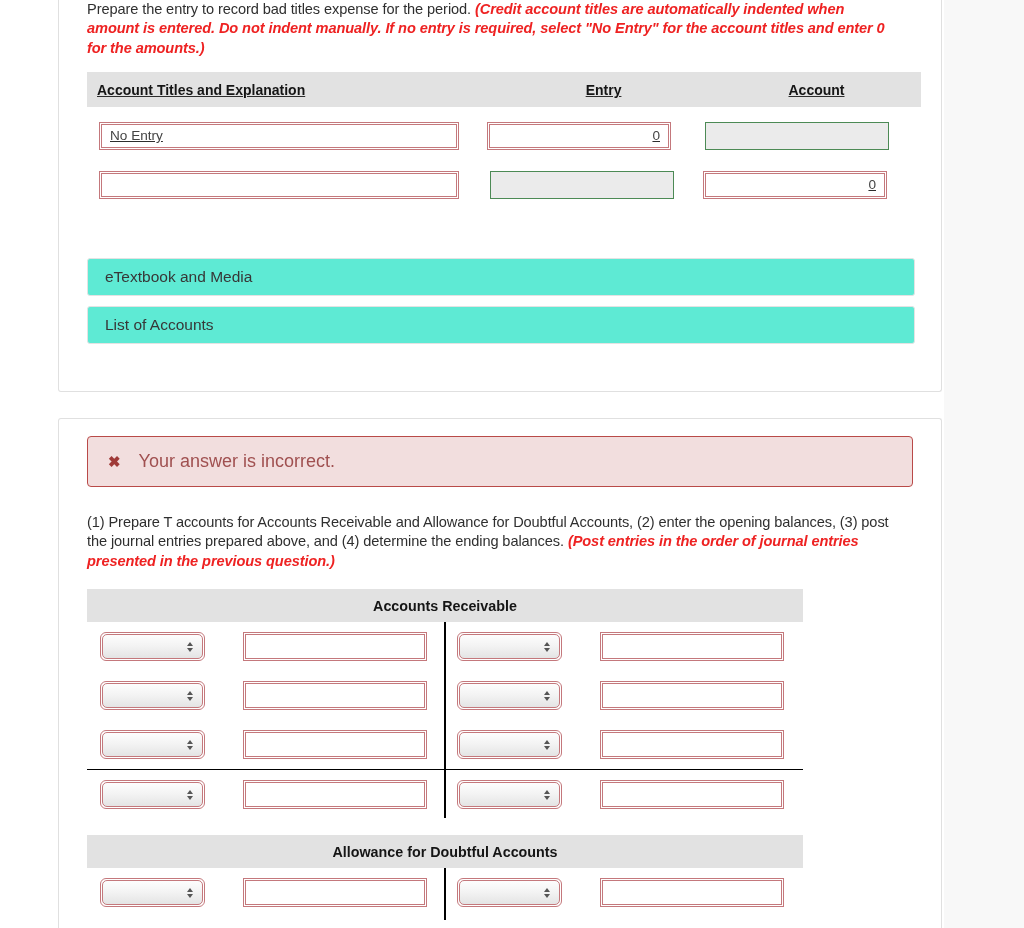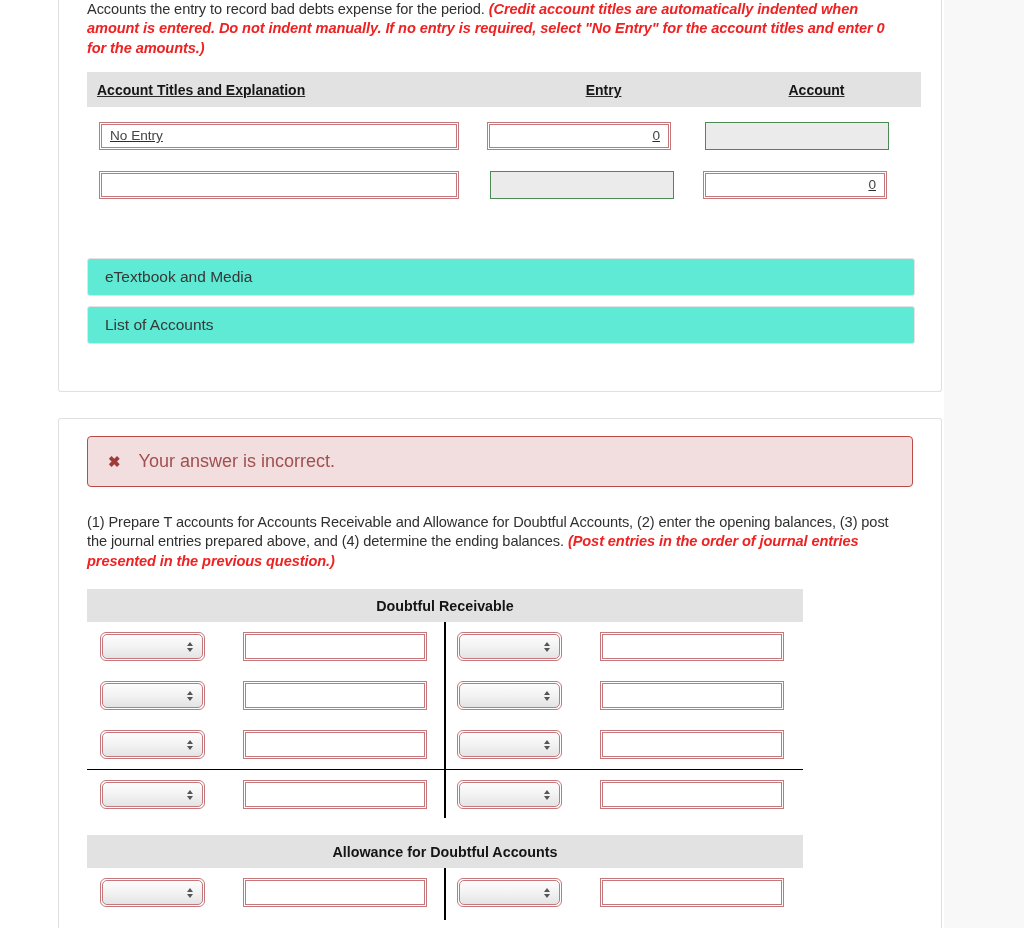--- a/index.html
+++ b/index.html
@@ -302,21 +302,21 @@
 <body>
 
 <div class="page">
 
   <div class="gutter"></div>
 
   <div class="card" id="card-journal">
     <div class="card-inner" style="padding-top:28px;">
 
       <div class="prompt" style="width:806px;">
-        <span>Accounts the entry to record bad debts expense for the period. </span><span class="hint">(Credit account titles are automatically indented when amount is entered. Do not indent manually. If no entry is required, select "No Entry" for the account titles and enter 0 for the amounts.)</span>
+        <span>Prepare the entry to record bad titles expense for the period. </span><span class="hint">(Credit account titles are automatically indented when amount is entered. Do not indent manually. If no entry is required, select "No Entry" for the account titles and enter 0 for the amounts.)</span>
       </div>
 
       <div class="jtable">
         <div class="jhead">
           <div class="jh-acct">Account Titles and Explanation</div>
           <div class="jh-debit">Entry</div>
           <div class="jh-credit">Account</div>
         </div>
 
         <div class="jrow" style="margin-top:4px;">
@@ -376,21 +376,21 @@
       <div class="banner">
         <span class="x">✖</span>
         <span class="msg">Your answer is incorrect.</span>
       </div>
 
       <div class="prompt" style="width:818px;margin-top:26px;">
         <span>(1) Prepare T accounts for Accounts Receivable and Allowance for Doubtful Accounts, (2) enter the opening balances, (3) post the journal entries prepared above, and (4) determine the ending balances. </span><span class="hint">(Post entries in the order of journal entries presented in the previous question.)</span>
       </div>
 
       <div class="taccount" style="margin-top:18px;">
-        <div class="t-head">Doubtful Receivable</div>
+        <div class="t-head">Accounts Receivable</div>
         <div class="t-body" style="height:196px;">
           <div class="t-divider" style="height:196px;"></div>
           <div class="t-rule" style="top:147px;"></div>
 
           <div class="t-row">
             <div class="t-cell sel">
               <div class="sel-outer">
                   <div class="sel-inner">
                     <span class="sel-arrows">
                       <span class="up"></span>

